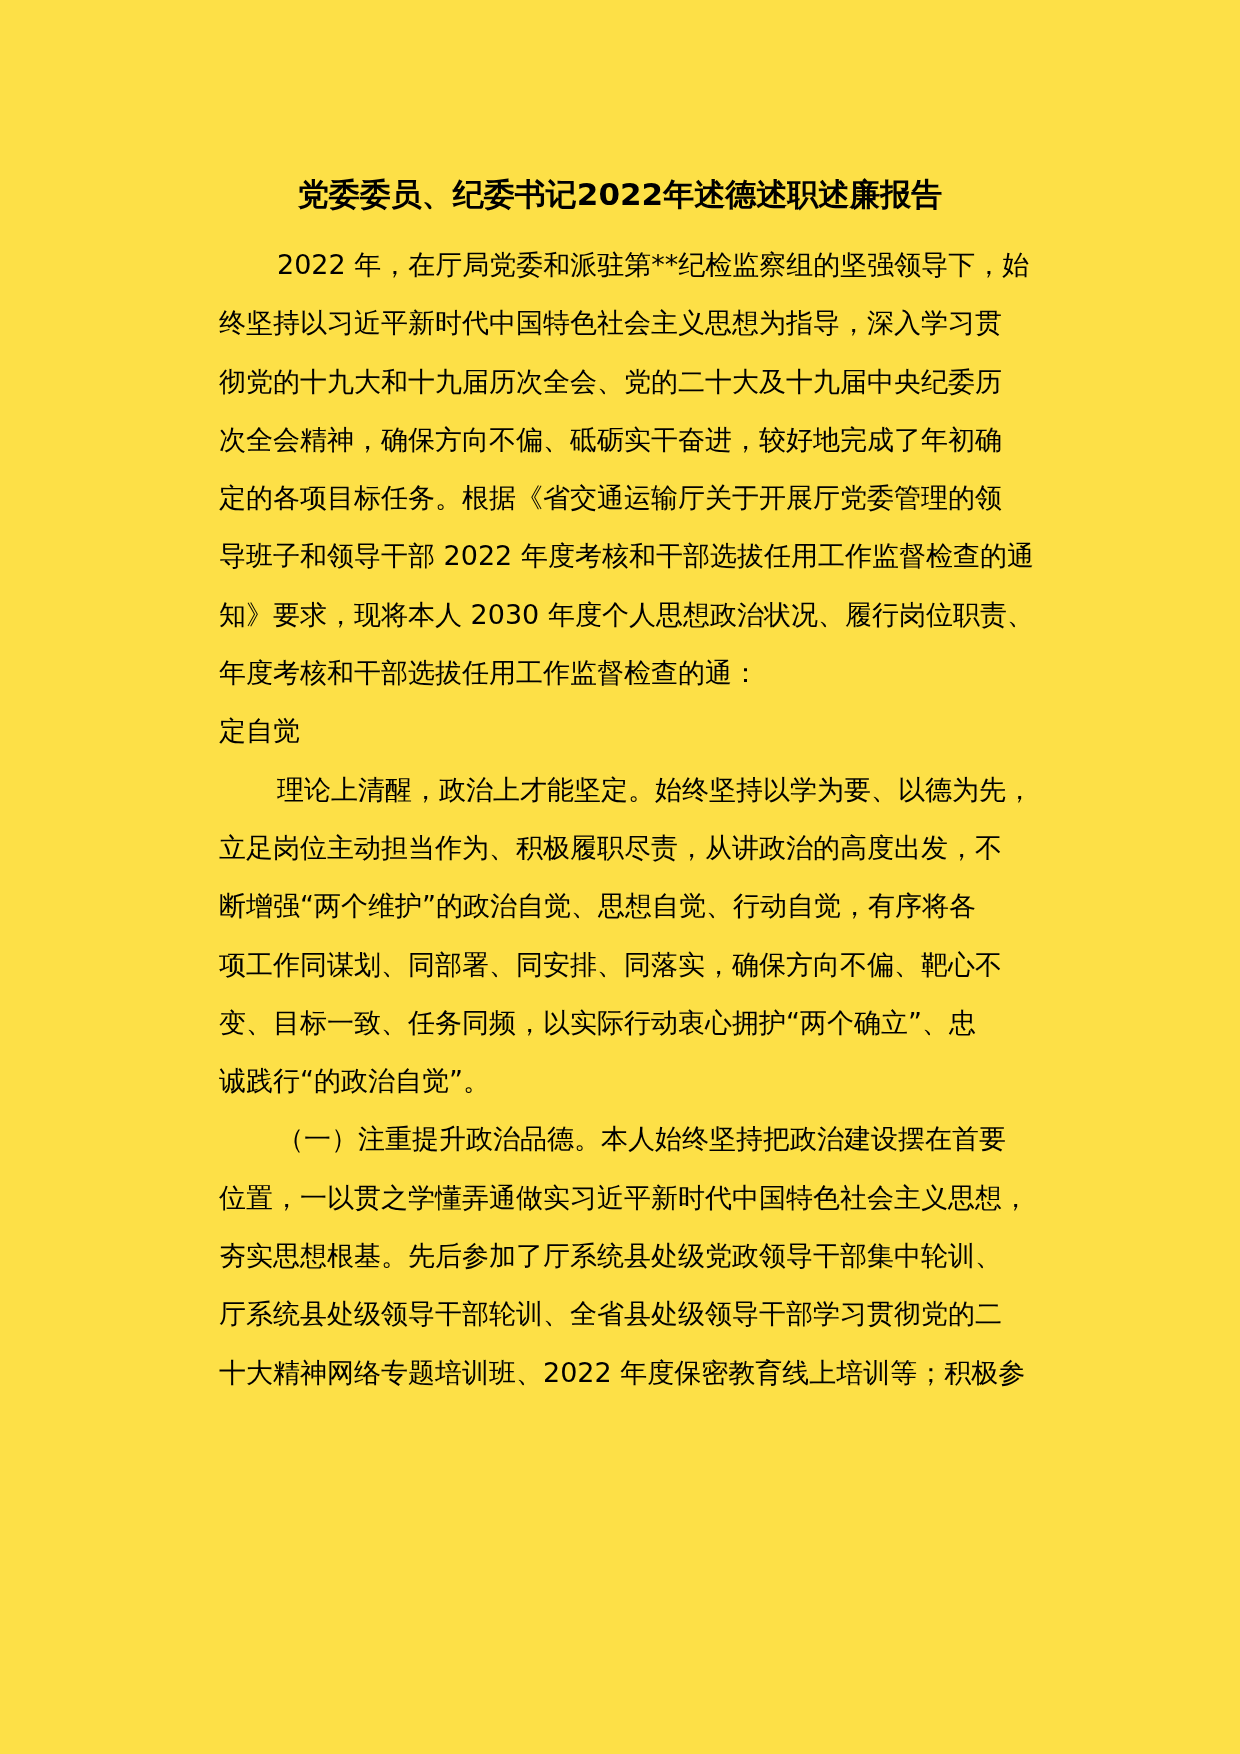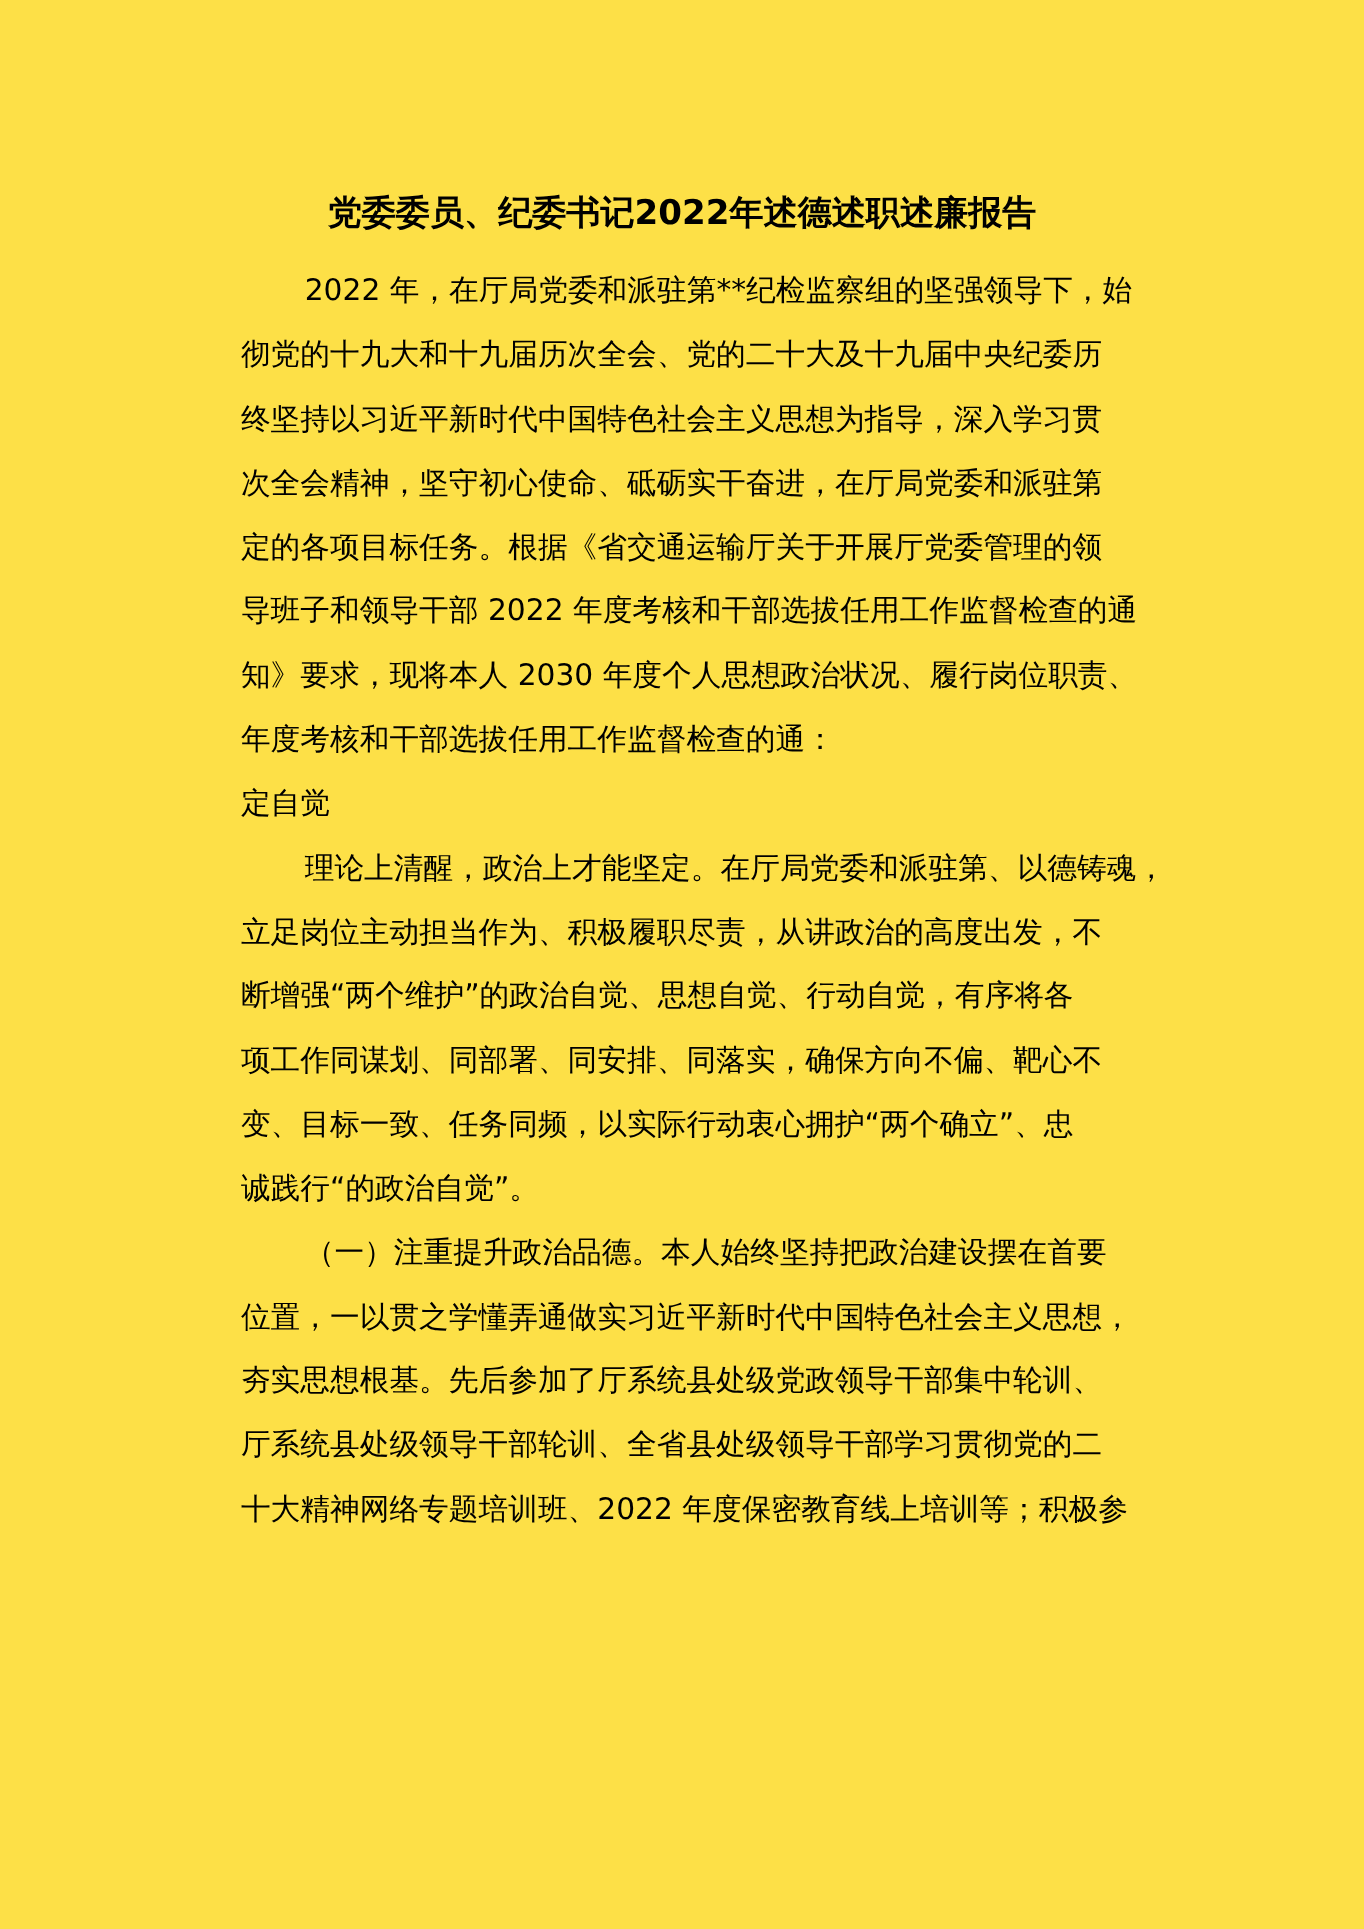--- a/index.html
+++ b/index.html
@@ -55,35 +55,35 @@
 </head>
 <body>
 
 <div class="page">
   <div class="title">党委委员、纪委书记2022年述德述职述廉报告</div>
 
   <div class="body-text">
 
     <div>
       <span class="line indent">2022 年，在厅局党委和派驻第**纪检监察组的坚强领导下，始</span>
+      <span class="line">终坚持以习近平新时代中国特色社会主义思想为指导，深入学习贯</span>
       <span class="line">彻党的十九大和十九届历次全会、党的二十大及十九届中央纪委历</span>
-      <span class="line">终坚持以习近平新时代中国特色社会主义思想为指导，深入学习贯</span>
-      <span class="line">次全会精神，坚守初心使命、砥砺实干奋进，在厅局党委和派驻第</span>
+      <span class="line">次全会精神，确保方向不偏、砥砺实干奋进，较好地完成了年初确</span>
       <span class="line">定的各项目标任务。根据《省交通运输厅关于开展厅党委管理的领</span>
       <span class="line">导班子和领导干部 2022 年度考核和干部选拔任用工作监督检查的通</span>
       <span class="line">知》要求，现将本人 2030 年度个人思想政治状况、履行岗位职责、</span>
       <span class="line">年度考核和干部选拔任用工作监督检查的通：</span>
     </div>
 
     <div>
       <span class="line">定自觉</span>
     </div>
 
     <div>
-      <span class="line indent">理论上清醒，政治上才能坚定。在厅局党委和派驻第、以德铸魂，</span>
+      <span class="line indent">理论上清醒，政治上才能坚定。始终坚持以学为要、以德为先，</span>
       <span class="line">立足岗位主动担当作为、积极履职尽责，从讲政治的高度出发，不</span>
       <span class="line">断增强“两个维护”的政治自觉、思想自觉、行动自觉，有序将各</span>
       <span class="line">项工作同谋划、同部署、同安排、同落实，确保方向不偏、靶心不</span>
       <span class="line">变、目标一致、任务同频，以实际行动衷心拥护“两个确立”、忠</span>
       <span class="line">诚践行“的政治自觉”。</span>
     </div>
 
     <div>
       <span class="line indent">（一）注重提升政治品德。本人始终坚持把政治建设摆在首要</span>
       <span class="line">位置，一以贯之学懂弄通做实习近平新时代中国特色社会主义思想，</span>

